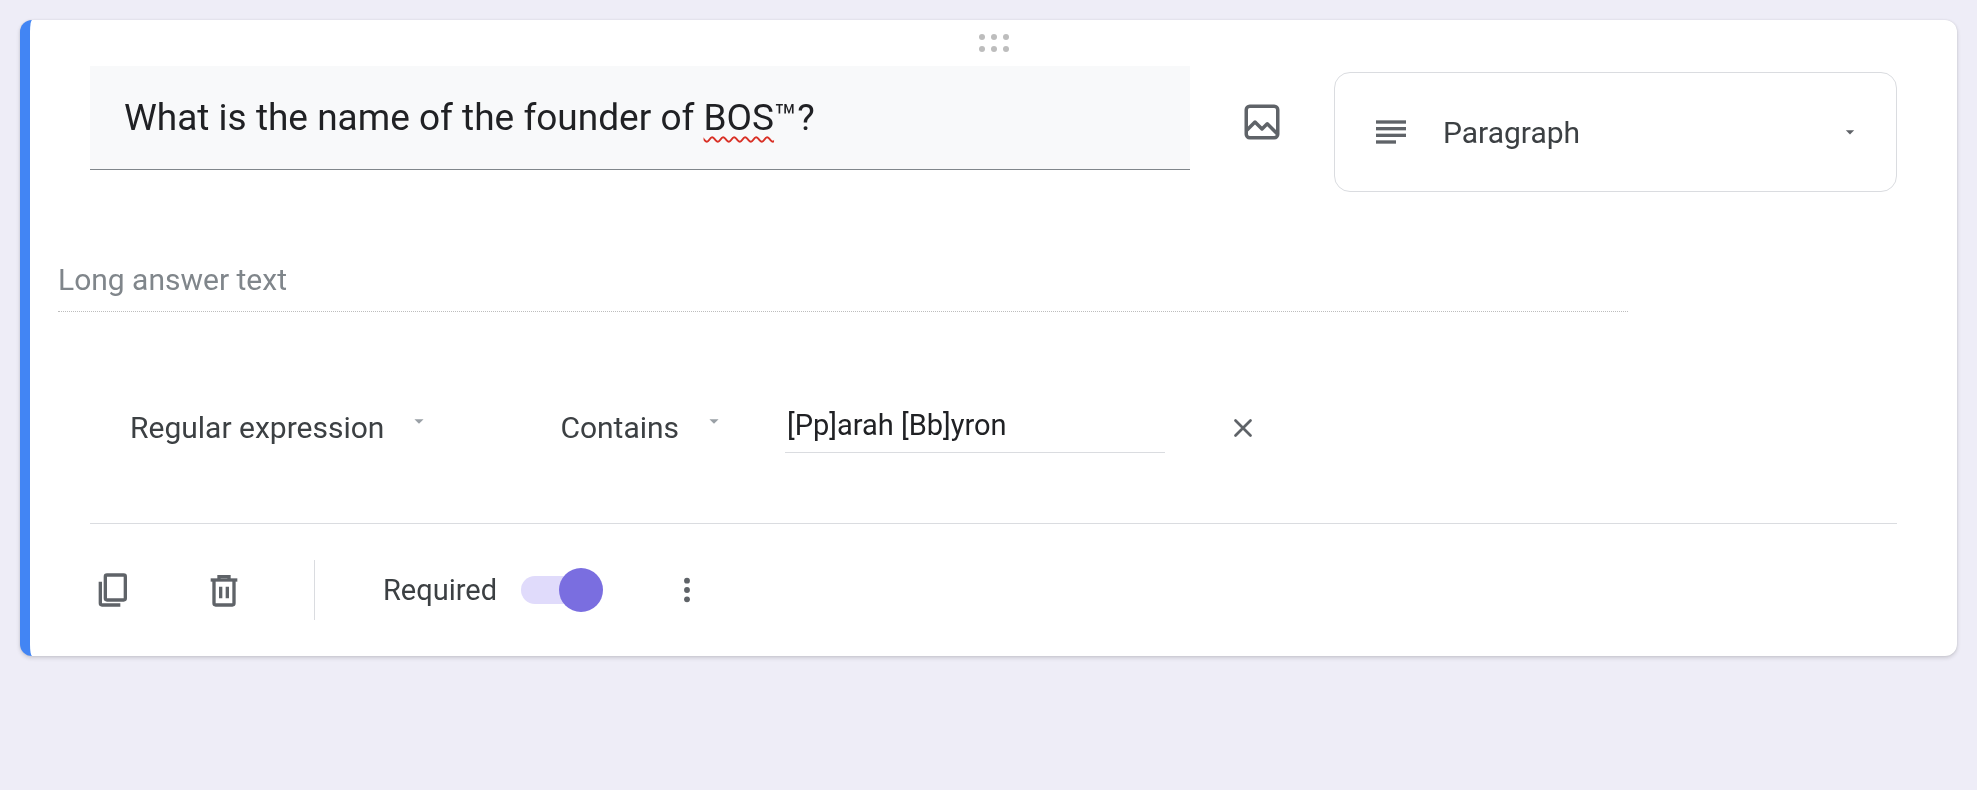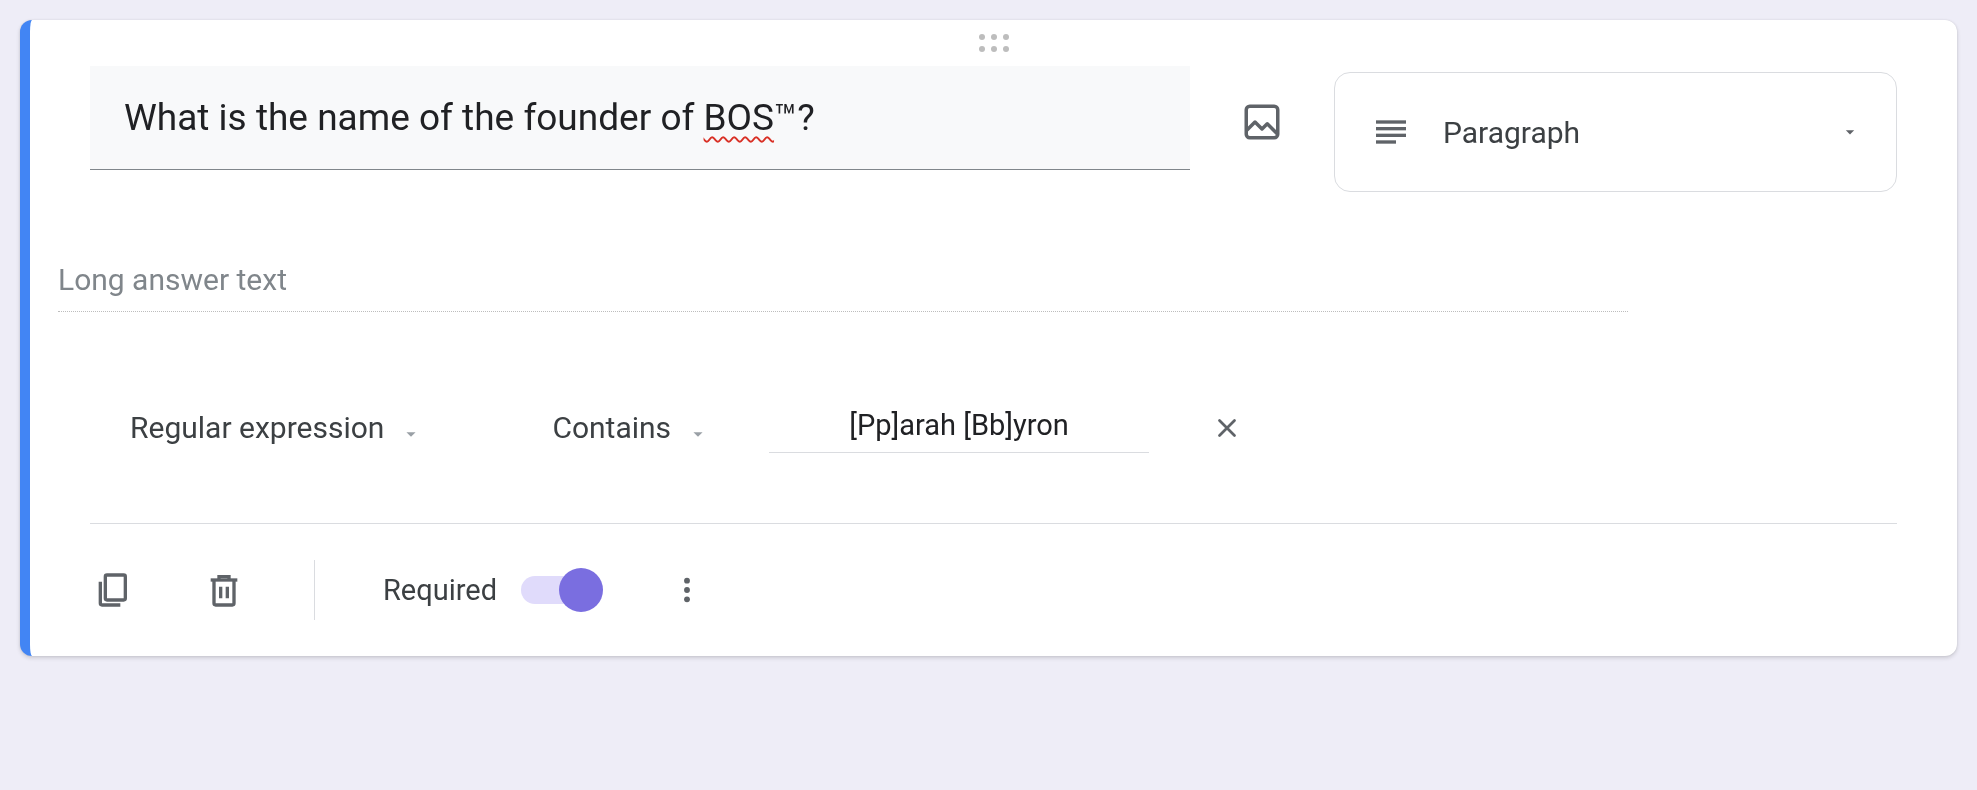--- a/index.html
+++ b/index.html
@@ -89,36 +89,36 @@
     width: 1570px;
   }
 
   .validation-row {
     display:flex;
     align-items:center;
     gap: 60px;
     padding: 90px 60px 70px 100px;
   }
   .v-dropdown {
-    display:flex; align-items:flex-end; gap: 16px;
+    display:flex; align-items:flex-start; gap: 24px;
     font-size: 30px; color:#3c4043;
     cursor:pointer;
   }
   .v-dropdown .caret { color:#9aa0a6; }
   .v-spacer1 { width: 10px; }
   .v-input {
     border:none;
     border-bottom: 1px solid #dadce0;
     font-size: 29px;
     color:#202124;
     padding: 6px 2px 10px 2px;
     outline:none;
     font-family: inherit;
   }
-  .v-input.pattern { width: 380px; text-align: center; }
+  .v-input.pattern { width: 380px; }
   .v-input.error { width: 410px; }
   .v-close {
     color:#5f6368; cursor:pointer;
     width:36px; height:36px; display:flex; align-items:center; justify-content:center;
   }
 
   .divider {
     border:0; border-top:1px solid #dadce0;
     margin: 0 60px;
   }

